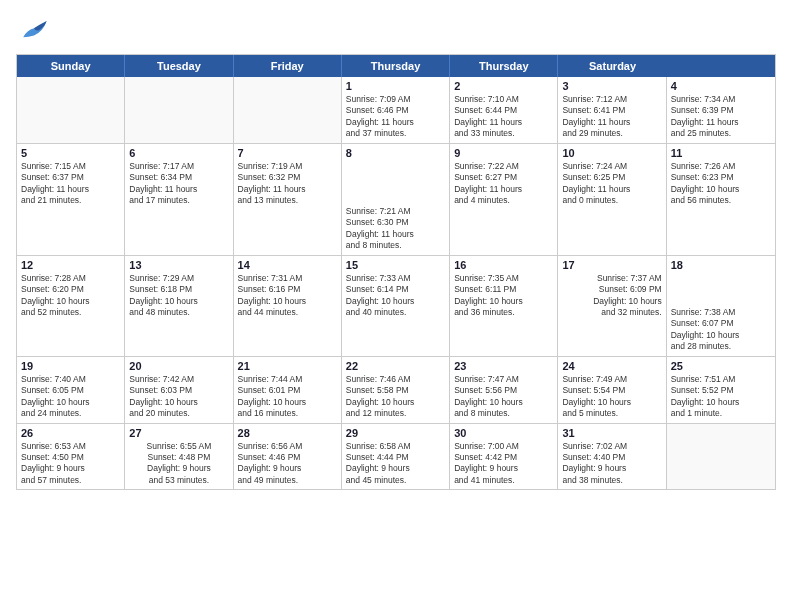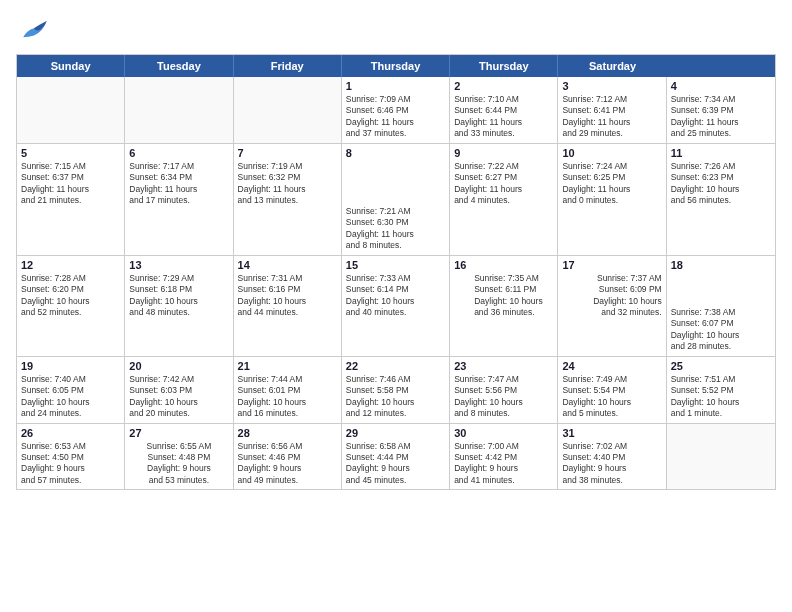--- a/index.html
+++ b/index.html
@@ -255,21 +255,21 @@
           </div>
           <div class="cal-cell">
             <div class="day-num">15</div>
             <div class="cell-text" style="white-space: pre-line;">Sunrise: 7:33 AM
 Sunset: 6:14 PM
 Daylight: 10 hours
 and 40 minutes.</div>
           </div>
           <div class="cal-cell">
             <div class="day-num">16</div>
-            <div class="cell-text" style="white-space: pre-line; margin-left: 20px;">Sunrise: 7:35 AM
+            <div class="cell-text" style="white-space: pre-line;">Sunrise: 7:35 AM
 Sunset: 6:11 PM
 Daylight: 10 hours
 and 36 minutes.</div>
           </div>
           <div class="cal-cell">
             <div class="day-num">17</div>
             <div class="cell-text" style="white-space: pre-line; text-align: right;">Sunrise: 7:37 AM
 Sunset: 6:09 PM
 Daylight: 10 hours
 and 32 minutes.</div>

